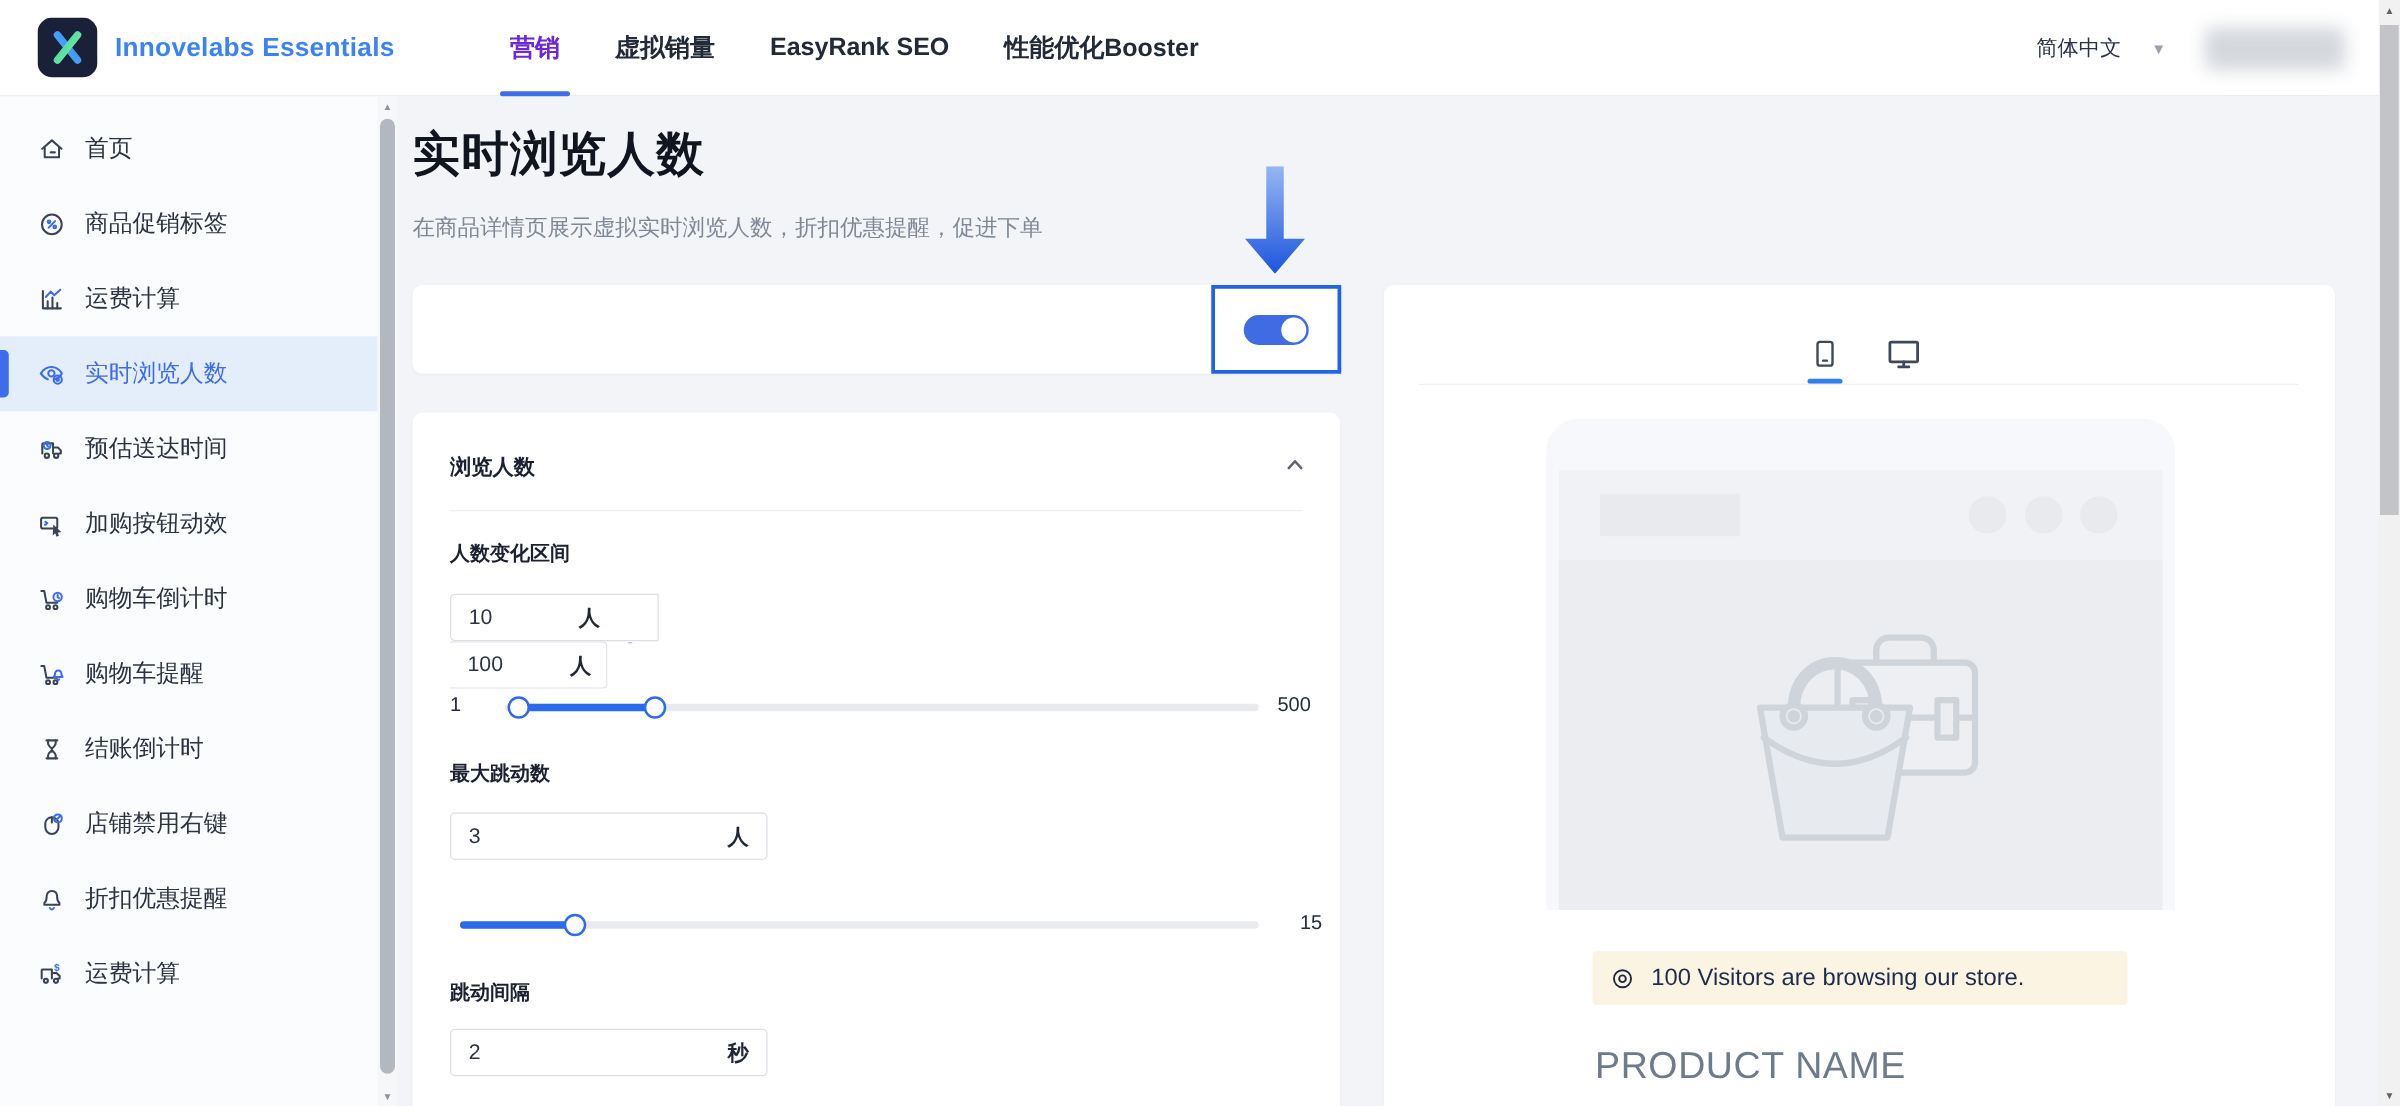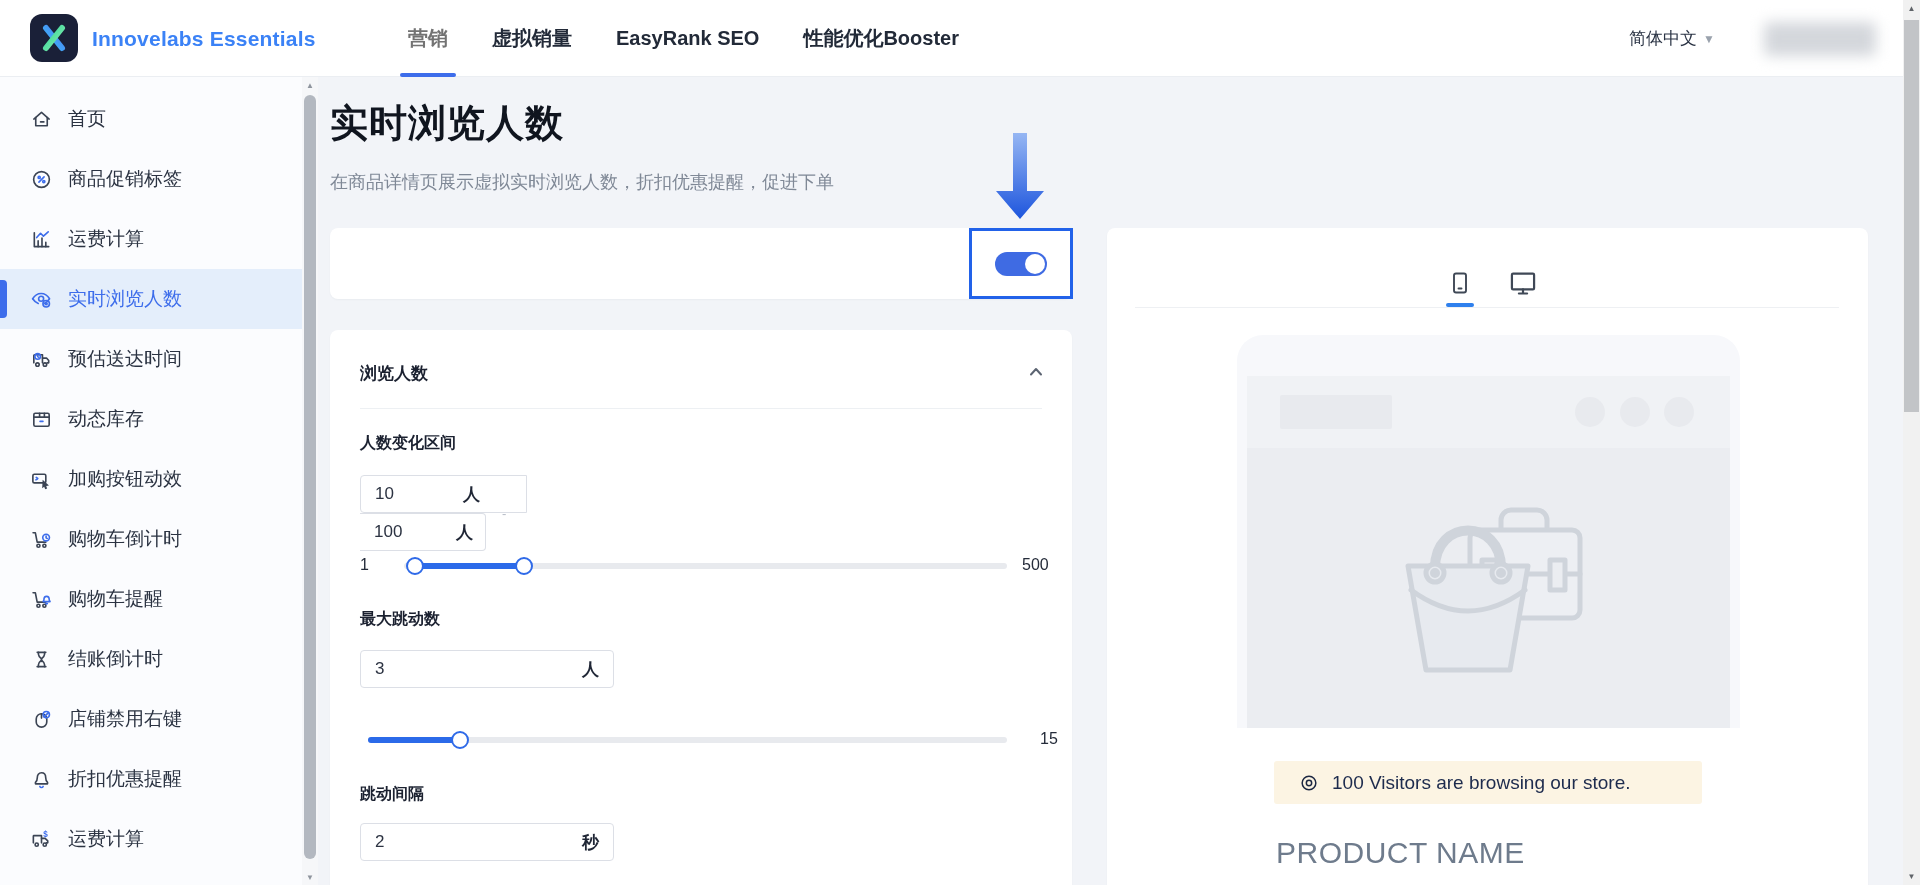--- a/index.html
+++ b/index.html
@@ -6,23 +6,23 @@
   html,body { background:#fff; }
   body { font-family:"Liberation Sans","DejaVu Sans",sans-serif; }
   #app { position:relative; width:1920px; height:885px; overflow:hidden; background:#f2f4f8; }
 
   
   .header { position:absolute; left:0; top:0; width:1920px; height:77px; background:#fff; border-bottom:1px solid #ebeef2; z-index:30; }
   .logo { position:absolute; left:30px; top:14px; width:48px; height:48px; }
   .brand { position:absolute; left:92px; top:0; height:77px; display:flex; align-items:center; font-size:21px; font-weight:600; color:#3b82f6; letter-spacing:.2px; }
   .header-tabs { position:absolute; left:408px; top:0; height:77px; display:flex; gap:44px; }
   .tab { position:relative; height:77px; display:flex; align-items:center; font-size:20px; font-weight:600; color:#222a38; cursor:pointer; white-space:nowrap; }
-  .tab.active { color:#737373; }
+  .tab.active { color:#6d28d9; }
   .tab.active::after { content:""; position:absolute; left:-8px; right:-8px; bottom:0; height:4px; background:#3D6DEB; border-radius:2px; }
-  .lang { position:absolute; left:1629px; top:0; height:77px; display:flex; align-items:center; gap:6px; font-size:17px; color:#2a3344; cursor:pointer; }
+  .lang { position:absolute; left:1629px; top:0; height:77px; display:flex; align-items:center; gap:24px; font-size:17px; color:#2a3344; cursor:pointer; }
   .lang .chev { color:#9aa2ad; font-size:12px; }
   .user-blur { position:absolute; left:1764px; top:22px; width:112px; height:34px; background:#d4d7dc; border-radius:5px; filter:blur(7px); }
 
   
   .sidebar { position:absolute; left:0; top:77px; width:302px; height:808px; background:#fbfcfe; z-index:10; }
   .side-list { padding-top:12px; }
   .side-item { position:relative; height:60px; display:flex; align-items:center; gap:15px; padding-left:30px; font-size:19px; color:#2b3342; cursor:pointer; }
   .side-item .side-icon { width:23px; height:23px; color:#3b4454; display:flex; align-items:center; }
   .side-item.active { background:#e4eefb; color:#3D6DEB; }
   .side-item.active .side-icon { color:#3D6DEB; }
@@ -85,21 +85,21 @@
   .prev-divider { position:absolute; left:28px; right:29px; top:79px; height:1px; background:#eef0f3; }
 
   .phone { position:absolute; left:130px; top:107px; width:503px; height:600px; background:#f7f8fb; border-radius:26px 26px 0 0; overflow:hidden; }
   .phone-bar { position:absolute; left:10px; top:41px; width:483px; height:72px; background:#f0f2f5; }
   .ph-pill { position:absolute; left:33px; top:19px; width:112px; height:34px; background:#e8eaee; border-radius:2px; }
   .ph-dot { position:absolute; top:21px; width:30px; height:30px; border-radius:50%; background:#e8eaee; }
   .ph-d1 { left:328px; } .ph-d2 { left:373px; } .ph-d3 { left:417px; }
   .phone-img { position:absolute; left:10px; top:113px; width:483px; height:280px; background:#ebedf1; }
   .bag-art { position:absolute; left:131px; top:30px; width:220px; height:220px; }
   .phone-body { position:absolute; left:0; top:393px; width:503px; height:210px; background:#fff; }
-  .visitors-banner { position:absolute; left:37px; top:33px; width:428px; height:43px; background:#fcf4e3; border-radius:3px; display:flex; align-items:center; gap:13px; padding:0 25px; }
+  .visitors-banner { position:absolute; left:37px; top:33px; width:428px; height:43px; background:#fcf4e3; border-radius:3px; display:flex; align-items:center; gap:13px; padding:0 14px; }
   .visitors-banner .txt { font-size:19px; color:#1d2b4d; }
   .product-name { position:absolute; left:39px; top:108px; font-size:30px; color:#6e7b8c; letter-spacing:.5px; }
 
   
   .win-scroll { position:absolute; left:1903px; top:0; width:17px; height:885px; background:#f1f1f1; z-index:40; }
   .win-scroll .arr { position:absolute; left:0; width:17px; height:17px; display:flex; align-items:center; justify-content:center; font-size:8px; color:#5f6368; }
   .win-scroll .thumb { position:absolute; left:1px; top:20px; width:15px; height:392px; background:#c2c4c7; }
 </style>
 </head>
 <body>
@@ -190,31 +190,20 @@
               <circle fill="none" stroke="currentColor" stroke-width="1.7" stroke-linecap="round" stroke-linejoin="round" cx="15.6" cy="17.3" r="1.8"></circle>
               <circle fill="none" stroke="#3D6DEB" stroke-width="1.7" stroke-linecap="round" stroke-linejoin="round" cx="8" cy="8.8" r="2.9"></circle>
               <path fill="none" stroke="#3D6DEB" stroke-width="1.7" stroke-linecap="round" stroke-linejoin="round" d="M8 7.4v1.5l1 .7"></path>
             </svg>
           </span>
           <span class="side-label">预估送达时间</span>
         </div>
         <div class="side-item">
           <span class="side-icon">
             <svg width="23" height="23" viewBox="0 0 24 24">
-              <rect fill="none" stroke="currentColor" stroke-width="1.7" stroke-linecap="round" stroke-linejoin="round" x="4" y="5.5" width="16" height="13.5" rx="1.5"></rect>
-              <path fill="none" stroke="currentColor" stroke-width="1.7" stroke-linecap="round" stroke-linejoin="round" d="M4 9.5h16"></path>
-              <path fill="none" stroke="currentColor" stroke-width="1.7" stroke-linecap="round" stroke-linejoin="round" d="M10 5.5v4M15 5.5v4"></path>
-              <path fill="none" stroke="#3D6DEB" stroke-width="1.7" stroke-linecap="round" stroke-linejoin="round" d="M10.5 14h3"></path>
-            </svg>
-          </span>
-          <span class="side-label">动态库存</span>
-        </div>
-        <div class="side-item">
-          <span class="side-icon">
-            <svg width="23" height="23" viewBox="0 0 24 24">
               <rect fill="none" stroke="currentColor" stroke-width="1.7" stroke-linecap="round" stroke-linejoin="round" x="3" y="6.5" width="13.5" height="9" rx="1.5"></rect>
               <path fill="none" stroke="#3D6DEB" stroke-width="1.7" stroke-linecap="round" stroke-linejoin="round" d="M6.5 9.8l1.6 1.1M6.2 12.3l1.2-.5"></path>
               <path d="M13.2 12.2l6.6 6.1-2.9.6 1 2.6-2 .8-1.1-2.8-2.1 1.7z" fill="currentColor" stroke="none"></path>
             </svg>
           </span>
           <span class="side-label">加购按钮动效</span>
         </div>
         <div class="side-item">
           <span class="side-icon">
             <svg width="23" height="23" viewBox="0 0 24 24">

